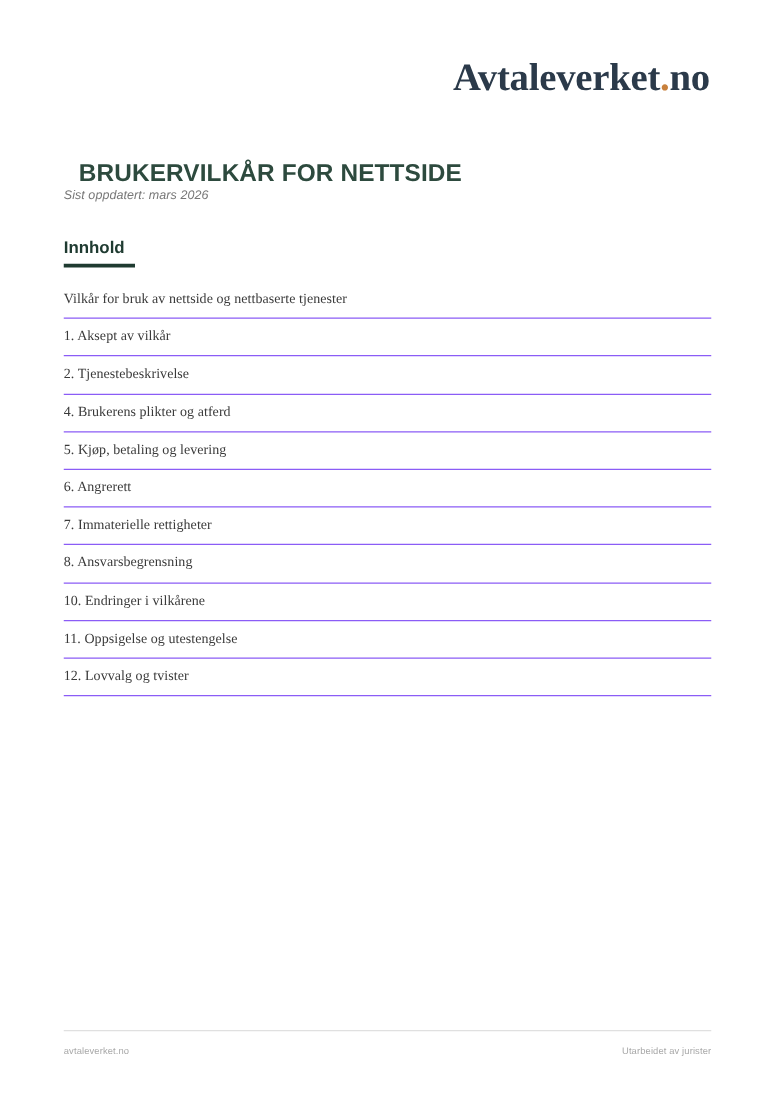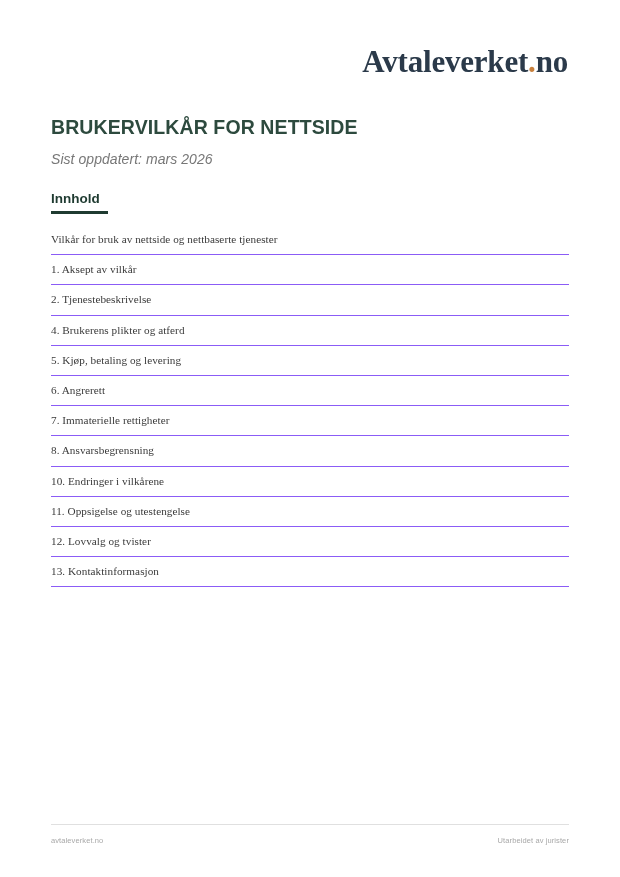--- a/index.html
+++ b/index.html
@@ -54,28 +54,28 @@
   .doc-title {
     position: absolute;
     top: 117px;
     left: 51px;
     font-family: "Liberation Sans", sans-serif;
     font-size: 19.5px;
     font-weight: bold;
     color: #2d4a3e;
     letter-spacing: 0.1px;
     line-height: 1.1;
-    margin: 0;
+    margin: 12px;
   }
   .doc-subtitle {
     position: absolute;
     top: 151px;
     left: 51px;
     font-family: "Liberation Sans", sans-serif;
-    font-size: 14px;
+    font-size: 10px;
     font-style: italic;
     color: #777777;
     letter-spacing: 0.05px;
     line-height: 1.2;
   }
 
   
   .section {
     position: absolute;
     top: 189px;
@@ -162,21 +162,20 @@
     <li class="toc-item">1. Aksept av vilkår</li>
     <li class="toc-item">2. Tjenestebeskrivelse</li>
     <li class="toc-item">4. Brukerens plikter og atferd</li>
     <li class="toc-item">5. Kjøp, betaling og levering</li>
     <li class="toc-item">6. Angrerett</li>
     <li class="toc-item">7. Immaterielle rettigheter</li>
     <li class="toc-item">8. Ansvarsbegrensning</li>
     <li class="toc-item">10. Endringer i vilkårene</li>
     <li class="toc-item">11. Oppsigelse og utestengelse</li>
     <li class="toc-item">12. Lovvalg og tvister</li>
-    <li class="toc-item">13. Kontaktinformasjon</li>
   </ul>
 
   <div class="footer">
     <span>avtaleverket.no</span>
     <span class="footer-right">Utarbeidet av jurister</span>
   </div>
 
 </div>
 
 </body></html>

